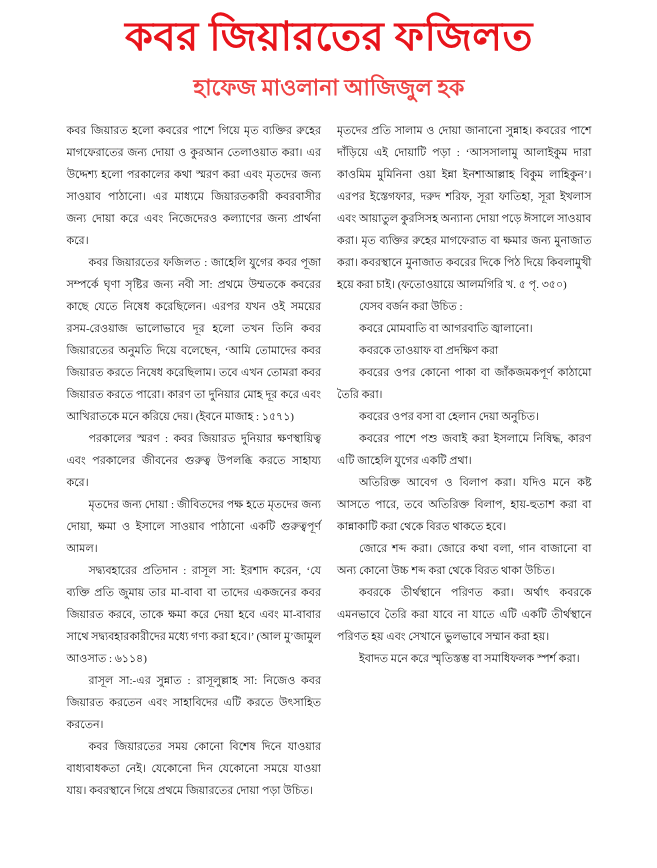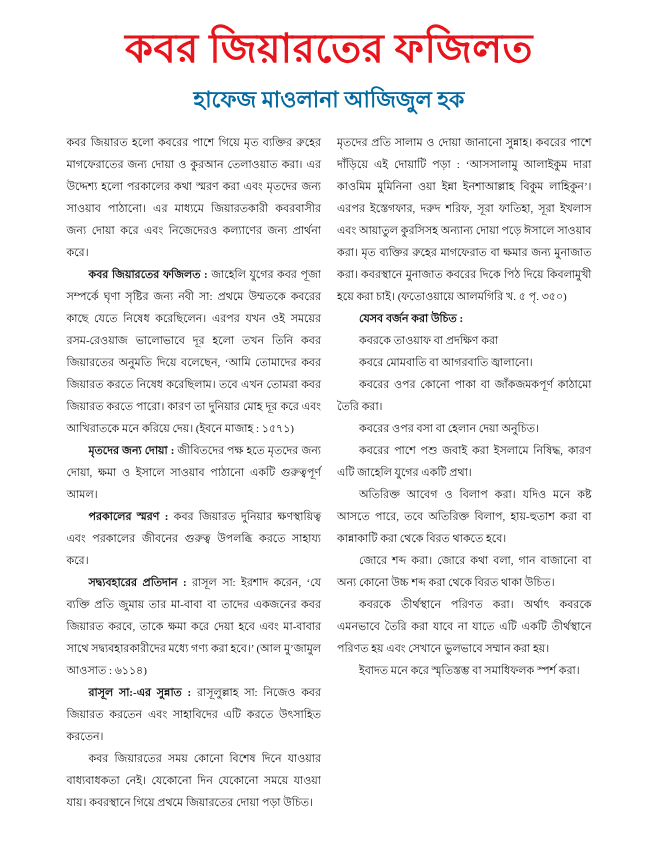--- a/index.html
+++ b/index.html
@@ -10,36 +10,36 @@
   .page {
     position: relative;
     width: 534px;
     height: 868px;
     margin: 0 auto;
     background: #ffffff;
     overflow: hidden;
     font-family: "Liberation Serif", "DejaVu Serif", serif;
     color: #111111;
     box-sizing: border-box;
-    padding: 26px 4px 4px 5px;
+    padding: 14px 4px 4px 5px;
   }
   .title {
     text-align: center;
     font-size: 40px;
     line-height: 1.15;
     font-weight: bold;
     color: #e8141b;
     margin: 0 0 10px 0;
     letter-spacing: 0.5px;
   }
   .author {
     text-align: center;
     font-size: 22px;
     font-weight: bold;
-    color: #0369a1;
+    color: #ef4444;
     margin: 0 0 12px 0;
   }
   .columns {
     display: flex;
     gap: 16px;
     align-items: flex-start;
   }
   .col {
     flex: 1 1 0;
     min-width: 0;
@@ -50,44 +50,44 @@
     line-height: 22px;
     text-align: justify;
     text-indent: 22px;
     color: #111111;
     word-break: break-word;
   }
   .para.noindent {
     text-indent: 0;
   }
   .para b {
-    font-weight: bold;
+    font-weight: normal;
   }
 </style>
 </head>
 <body>
 
 <div class="page" style="background: rgb(255, 255, 255); color: rgb(17, 17, 17);">
   <h1 class="title" style="color: rgb(232, 20, 27);">কবর জিয়ারতের ফজিলত</h1>
   <h2 class="author">হাফেজ মাওলানা আজিজুল হক</h2>
   <div class="columns">
     <div class="col" id="left-col">
         <p class="para noindent">কবর জিয়ারত হলো কবরের পাশে গিয়ে মৃত ব্যক্তির রুহের মাগফেরাতের জন্য দোয়া ও কুরআন তেলাওয়াত করা। এর উদ্দেশ্য হলো পরকালের কথা স্মরণ করা এবং মৃতদের জন্য সাওয়াব পাঠানো। এর মাধ্যমে জিয়ারতকারী কবরবাসীর জন্য দোয়া করে এবং নিজেদেরও কল্যাণের জন্য প্রার্থনা করে।</p>
         <p class="para"><b>কবর জিয়ারতের ফজিলত : </b>জাহেলি যুগের কবর পূজা সম্পর্কে ঘৃণা সৃষ্টির জন্য নবী সা: প্রথমে উম্মতকে কবরের কাছে যেতে নিষেধ করেছিলেন। এরপর যখন ওই সময়ের রসম-রেওয়াজ ভালোভাবে দূর হলো তখন তিনি কবর জিয়ারতের অনুমতি দিয়ে বলেছেন, ‘আমি তোমাদের কবর জিয়ারত করতে নিষেধ করেছিলাম। তবে এখন তোমরা কবর জিয়ারত করতে পারো। কারণ তা দুনিয়ার মোহ দূর করে এবং আখিরাতকে মনে করিয়ে দেয়। (ইবনে মাজাহ : ১৫৭১)</p>
+        <p class="para"><b>পরকালের স্মরণ : </b>কবর জিয়ারত দুনিয়ার ক্ষণস্থায়িত্ব এবং পরকালের জীবনের গুরুত্ব উপলব্ধি করতে সাহায্য করে।</p>
         <p class="para"><b>মৃতদের জন্য দোয়া : </b>জীবিতদের পক্ষ হতে মৃতদের জন্য দোয়া, ক্ষমা ও ইসালে সাওয়াব পাঠানো একটি গুরুত্বপূর্ণ আমল।</p>
-        <p class="para"><b>পরকালের স্মরণ : </b>কবর জিয়ারত দুনিয়ার ক্ষণস্থায়িত্ব এবং পরকালের জীবনের গুরুত্ব উপলব্ধি করতে সাহায্য করে।</p>
         <p class="para"><b>সদ্ব্যবহারের প্রতিদান : </b>রাসূল সা: ইরশাদ করেন, ‘যে ব্যক্তি প্রতি জুমায় তার মা-বাবা বা তাদের একজনের কবর জিয়ারত করবে, তাকে ক্ষমা করে দেয়া হবে এবং মা-বাবার সাথে সদ্ব্যবহারকারীদের মধ্যে গণ্য করা হবে।’ (আল মু’জামুল আওসাত : ৬১১৪)</p>
         <p class="para"><b>রাসূল সা:-এর সুন্নাত : </b>রাসূলুল্লাহ সা: নিজেও কবর জিয়ারত করতেন এবং সাহাবিদের এটি করতে উৎসাহিত করতেন।</p>
         <p class="para">কবর জিয়ারতের সময় কোনো বিশেষ দিনে যাওয়ার বাধ্যবাধকতা নেই। যেকোনো দিন যেকোনো সময়ে যাওয়া যায়। কবরস্থানে গিয়ে প্রথমে জিয়ারতের দোয়া পড়া উচিত।</p>
       </div>
     <div class="col" id="right-col">
         <p class="para noindent">মৃতদের প্রতি সালাম ও দোয়া জানানো সুন্নাহ। কবরের পাশে দাঁড়িয়ে এই দোয়াটি পড়া : ‘আসসালামু আলাইকুম দারা কাওমিম মুমিনিনা ওয়া ইন্না ইনশাআল্লাহ বিকুম লাহিকুন’। এরপর ইস্তেগফার, দরুদ শরিফ, সূরা ফাতিহা, সূরা ইখলাস এবং আয়াতুল কুরসিসহ অন্যান্য দোয়া পড়ে ঈসালে সাওয়াব করা। মৃত ব্যক্তির রুহের মাগফেরাত বা ক্ষমার জন্য মুনাজাত করা। কবরস্থানে মুনাজাত কবরের দিকে পিঠ দিয়ে কিবলামুখী হয়ে করা চাই। (ফতোওয়ায়ে আলমগিরি খ. ৫ পৃ. ৩৫০)</p>
         <p class="para"><b>যেসব বর্জন করা উচিত :</b></p>
+        <p class="para">কবরে মোমবাতি বা আগরবাতি জ্বালানো।</p>
         <p class="para">কবরকে তাওয়াফ বা প্রদক্ষিণ করা</p>
-        <p class="para">কবরে মোমবাতি বা আগরবাতি জ্বালানো।</p>
         <p class="para">কবরের ওপর কোনো পাকা বা জাঁকজমকপূর্ণ কাঠামো তৈরি করা।</p>
         <p class="para">কবরের ওপর বসা বা হেলান দেয়া অনুচিত।</p>
         <p class="para">কবরের পাশে পশু জবাই করা ইসলামে নিষিদ্ধ, কারণ এটি জাহেলি যুগের একটি প্রথা।</p>
         <p class="para">অতিরিক্ত আবেগ ও বিলাপ করা। যদিও মনে কষ্ট আসতে পারে, তবে অতিরিক্ত বিলাপ, হায়-হুতাশ করা বা কান্নাকাটি করা থেকে বিরত থাকতে হবে।</p>
         <p class="para">জোরে শব্দ করা। জোরে কথা বলা, গান বাজানো বা অন্য কোনো উচ্চ শব্দ করা থেকে বিরত থাকা উচিত।</p>
         <p class="para">কবরকে তীর্থস্থানে পরিণত করা। অর্থাৎ কবরকে এমনভাবে তৈরি করা যাবে না যাতে এটি একটি তীর্থস্থানে পরিণত হয় এবং সেখানে ভুলভাবে সম্মান করা হয়।</p>
         <p class="para">ইবাদত মনে করে স্মৃতিস্তম্ভ বা সমাধিফলক স্পর্শ করা।</p>
       </div>
   </div>
 </div>

